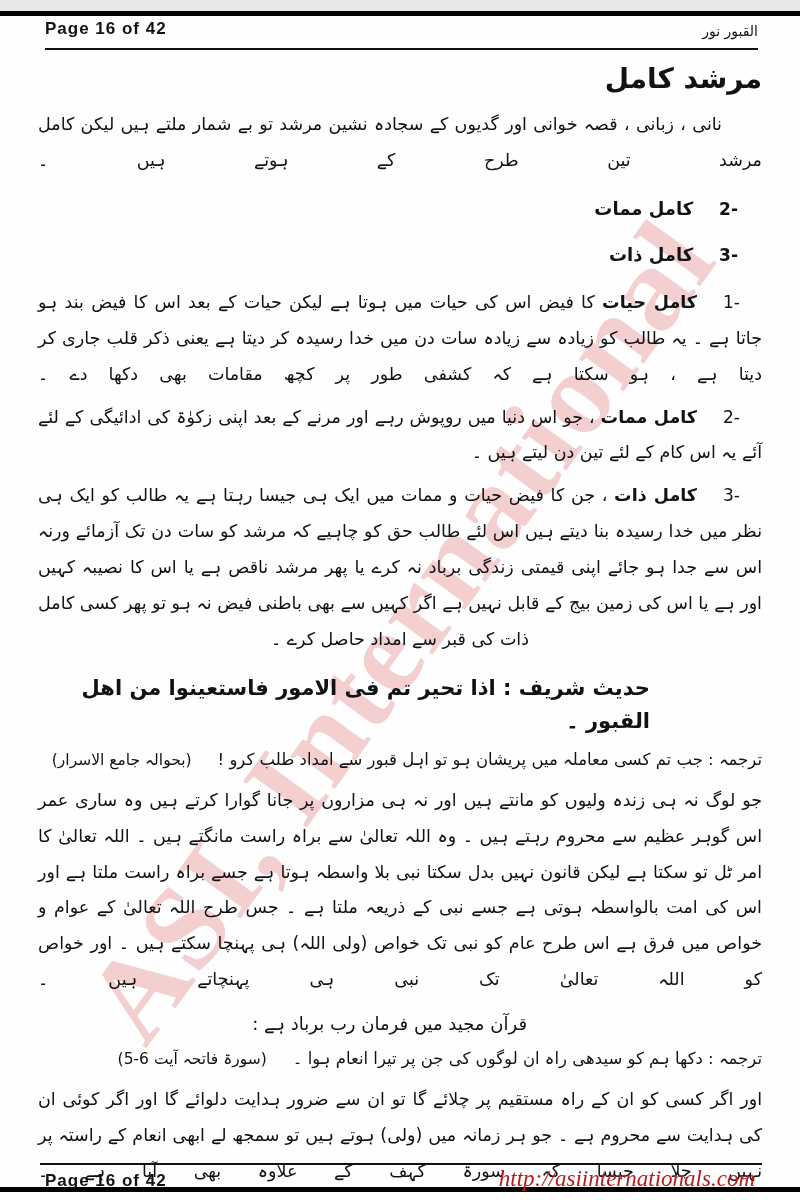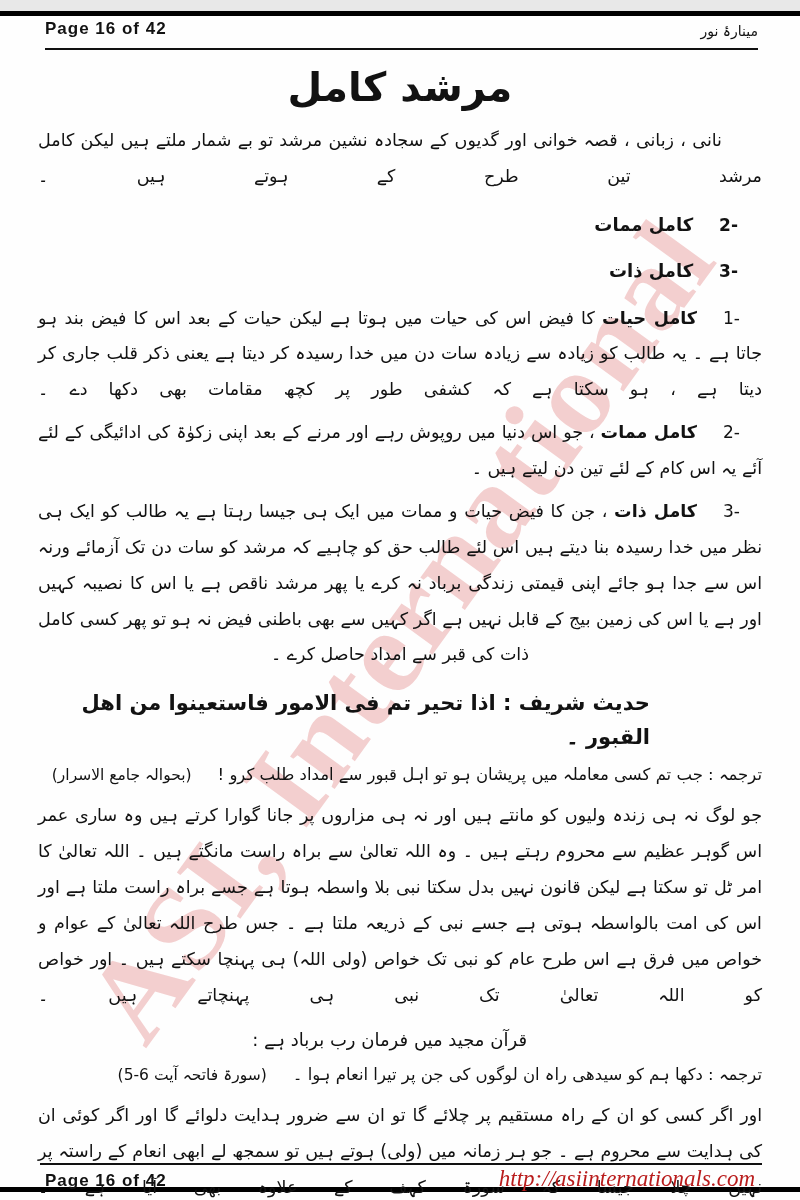--- a/index.html
+++ b/index.html
@@ -16,21 +16,21 @@
   .rule{position:absolute;top:37px;left:45px;right:42px;border-bottom:2px solid #111;}
   .watermark{
     position:absolute;top:620px;left:400px;z-index:0;white-space:nowrap;
     transform:translate(-50%,-50%) rotate(-54deg);
     font-family:"Liberation Serif",serif;font-size:120px;font-weight:bold;
     color:rgba(222,118,118,0.34);letter-spacing:2px;pointer-events:none;
   }
   .content{position:absolute;top:44px;left:38px;right:38px;z-index:1;}
   .urdu{direction:rtl;}
   .title{
-    text-align:center;font-size:40px;font-weight:bold;margin:6px 0 10px 0;line-height:1.3;
+    font-size:28px;font-weight:bold;margin:6px 0 10px 0;line-height:1.3;
   }
   .para{
     font-size:17.5px;line-height:2.05;text-align:justify;margin:7px 0;
   }
   .last-justify{text-align-last:justify;}
   .last-center{text-align-last:center;}
   .indent{text-indent:40px;}
   .numpara{text-indent:22px;}
   .num{font-size:17px;unicode-bidi:isolate;}
   .gap{display:inline-block;width:26px;}
@@ -54,21 +54,21 @@
 </style>
 </head>
 <body>
 
 <div class="page">
 
   <div class="topbar"></div>
 
   <div class="hdr">
     <span class="hdr-page">Page 16 of 42</span>
-    <span class="hdr-title urdu">مینارۂ نور</span>
+    <span class="hdr-title urdu">القبور نور</span>
   </div>
   <div class="rule"></div>
 
   <div class="watermark">ASI, International</div>
 
   <div class="content">
 
     <h1 class="title urdu">مرشد کامل</h1>
 
     <p class="para urdu last-justify indent">نانی ، زبانی ، قصہ خوانی اور گدیوں کے سجادہ نشین مرشد تو بے شمار ملتے ہیں لیکن کامل مرشد تین طرح کے ہوتے ہیں ۔</p>

